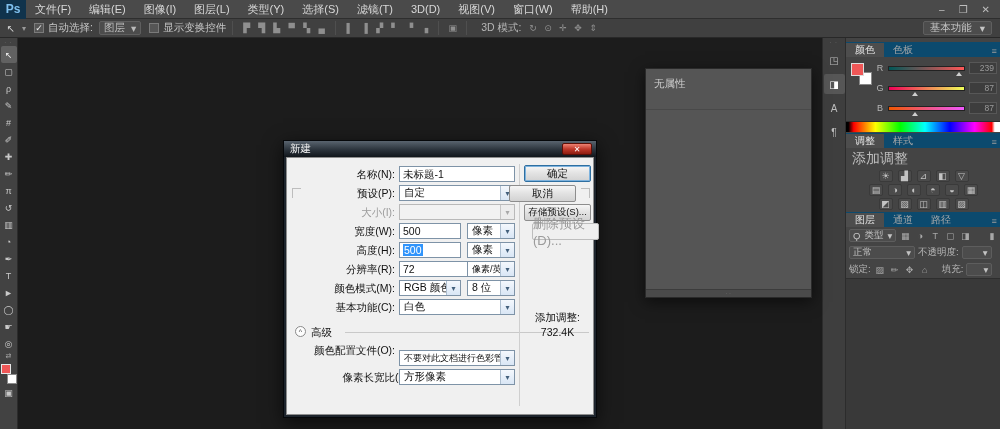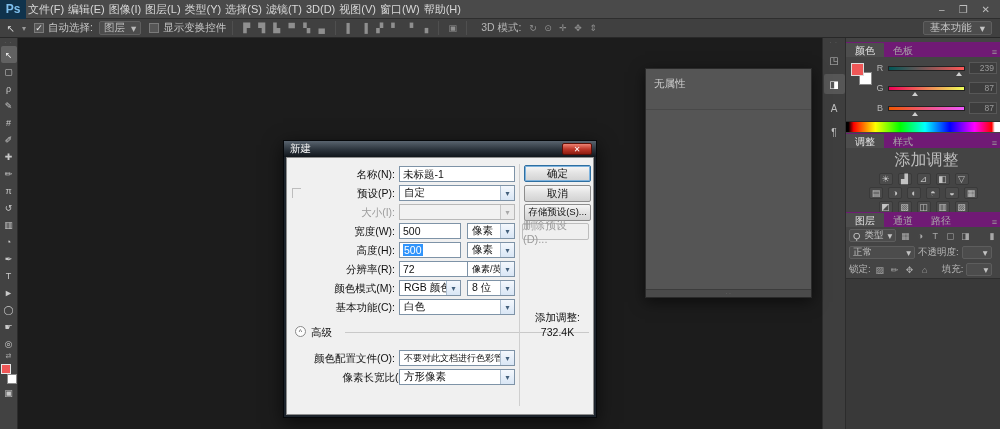--- a/index.html
+++ b/index.html
@@ -5,21 +5,21 @@
   * { margin:0; padding:0; box-sizing:border-box; }
   html,body { background:#111; }
   .screen { position:relative; width:1000px; height:429px; overflow:hidden;
     font-family:"Liberation Sans","DejaVu Sans",sans-serif; background:#1c1c1c; color:#d8d8d8; }
 
   
   .menubar { position:absolute; left:0; top:0; width:1000px; height:19px; background:#4a4a4a;
     border-bottom:1px solid #2e2e2e; display:flex; align-items:center; font-size:11px; }
   .pslogo { width:26px; height:19px; background:#10334c; color:#7fc0ee; font-weight:bold;
     display:flex; align-items:center; justify-content:center; font-size:12px; }
-  .mi { padding:0 2px; color:#d8d8d8; height:19px; line-height:19px; cursor:default; }
+  .mi { padding:0 9px; color:#d8d8d8; height:19px; line-height:19px; cursor:default; }
   .winctl { margin-left:auto; display:flex; gap:14px; padding-right:10px; color:#bdbdbd; font-size:10px; }
   .winctl span { cursor:default; }
 
   
   .options { position:absolute; left:0; top:19px; width:1000px; height:19px; background:#404040;
     border-bottom:1px solid #282828; display:flex; align-items:center; font-size:10.5px; color:#c5c5c5; }
   .ob-toolico { width:22px; text-align:center; color:#ddd; font-size:10px; }
   .ob-caret { color:#999; font-size:8px; margin-right:6px; }
   .cb { width:10px; height:10px; background:#555; border:1px solid #7a7a7a; margin:0 4px 0 2px;
     display:inline-flex; align-items:center; justify-content:center; font-size:9px; color:#eee; }
@@ -48,21 +48,21 @@
 
   
   .dock { position:absolute; left:822px; top:38px; width:23px; height:391px; background:#3e3e3e;
     border-left:1px solid #2c2c2c; display:flex; flex-direction:column; align-items:center; }
   .dock-ico { width:21px; height:20px; margin-top:4px; display:flex; align-items:center; justify-content:center;
     color:#bdbdbd; font-size:10px; border-radius:2px; }
   .dock-ico.active { background:#565656; color:#fff; }
 
   
   .rpanel { position:absolute; left:845px; top:38px; width:155px; height:391px; background:#444; border-left:1px solid #2c2c2c; }
-  .tabbar { position:relative; height:15px; background:#701a75; display:flex; align-items:flex-end; font-size:10px; }
+  .tabbar { position:relative; height:15px; background:#0c4a6e; display:flex; align-items:flex-end; font-size:10px;font-family:Liberation Mono, monospace; }
   .tab { padding:1px 9px; color:#a8a8a8; height:14px; line-height:13px; }
   .tab.active { background:#4d4d4d; color:#e4e4e4; }
   .pmenu { margin-left:auto; color:#9a9a9a; font-size:9px; padding-right:4px; }
 
   .colorpanel { position:absolute; left:0; top:4px; width:155px; height:90px; }
   .color-body { position:relative; height:60px; }
   .cp-swatches { position:absolute; left:5px; top:6px; width:22px; height:24px; }
   .cp-fg { position:absolute; left:0; top:0; width:13px; height:13px; background:#ef5757; border:1px solid #ddd; z-index:2; }
   .cp-bg { position:absolute; left:8px; top:9px; width:13px; height:13px; background:#fff; border:1px solid #888; }
   .ch-row { position:absolute; left:30px; right:4px; height:14px; display:flex; align-items:center; gap:4px; }
@@ -72,21 +72,21 @@
     border-right:3px solid transparent; border-bottom:4px solid #cfcfcf; }
   .ch-val { width:28px; height:12px; background:#3d3d3d; border:1px solid #575757; color:#9a9a9a;
     font-size:8.5px; text-align:right; padding-right:2px; line-height:11px; }
   .grad-r { background:linear-gradient(to right,#005757,#ff5757); }
   .grad-g { background:linear-gradient(to right,#ef0057,#efff57); }
   .grad-b { background:linear-gradient(to right,#ef5700,#ef57ff); }
   .spectrum { position:absolute; left:0; bottom:0; width:155px; height:11px; border-top:1px solid #2e2e2e;
     background:linear-gradient(to right,#000 0%,#000 1.5%,#f00 5%,#ff0 19%,#0f0 35%,#0ff 51%,#00f 67%,#f0f 83%,#f00 94%,#fff 96%,#fff 100%); }
 
   .adjpanel { position:absolute; left:0; top:95px; width:155px; height:78px; }
-  .adj-hint { font-size:16px; color:#bdbdbd; padding:2px 0 1px 6px;text-align:center; }
+  .adj-hint { font-size:14px; color:#bdbdbd; padding:2px 0 1px 6px; }
   .adj-row { display:flex; justify-content:center; gap:5px; padding:1px 0; }
   .adj-ico { width:14px; height:12px; display:flex; align-items:center; justify-content:center;
     color:#c3c3c3; font-size:9px; background:#4b4b4b; border:1px solid #3a3a3a; border-radius:2px; }
 
   .layerspanel { position:absolute; left:0; top:174px; width:155px; height:217px; }
   .lp-row { display:flex; align-items:center; height:17px; padding:0 3px; gap:3px; font-size:9.5px; color:#b8b8b8; }
   .lp-combo { background:#4c4c4c; border:1px solid #5d5d5d; border-radius:2px; height:13px;
     display:inline-flex; align-items:center; gap:4px; padding:0 3px; color:#c3c3c3; }
   .lp-ico { width:12px; text-align:center; color:#a8a8a8; font-size:9px; }
   .lp-list { position:absolute; left:0; top:66px; right:0; bottom:0; background:#393939; border-top:1px solid #2e2e2e; }
@@ -419,37 +419,37 @@
       <span class="lbl" style="left:4px; top:141px">基本功能(C):</span>
       <span class="dcombo" style="left:112px; top:141px; width:116px">
         <span class="val">白色</span>
         <span class="arr">▾</span>
       </span>
 
       <span class="adv-circ" style="left:8px; top:168px">^</span>
       <span class="lbl" style="left:24px; top:166px; width:auto; text-align:left">高级</span>
       <span class="adv-line" style="left:58px; top:174px; width:244px"></span>
 
-      <span class="lbl" style="left:4px; top:192px">颜色配置文件(O):</span>
+      <span class="lbl" style="left:4px; top:184px">颜色配置文件(O):</span>
       <span class="dcombo" style="left:112px; top:192px; width:116px">
         <span class="val" style="font-size:9px">不要对此文档进行色彩管理</span>
         <span class="arr">▾</span>
       </span>
 
       <span class="lbl" style="left:21px; top:211px">像素长宽比(X):</span>
       <span class="dcombo" style="left:112px; top:211px; width:116px">
         <span class="val">方形像素</span>
         <span class="arr">▾</span>
       </span>
 
       <span class="vdiv"></span>
 
       <span class="dbtn default" style="left:237px; top:7px">确定</span>
-      <span class="dbtn" style="left:237px; top:27px">取消</span>
+      <span class="dbtn" style="left:222px; top:27px">取消</span>
       <span class="dbtn" style="left:237px; top:46px; font-size:9.5px">存储预设(S)...</span>
-      <span class="dbtn dis3" style="left:235px; top:65px; font-size:11px">删除预设(D)...</span>
+      <span class="dbtn dis3" style="left:245px; top:65px; font-size:13px">删除预设(D)...</span>
 
       <span class="imgsize" style="top:152px">添加调整:</span>
       <span class="imgsize" style="top:167px">732.4K</span>
     </div>
   </div>
 
 </div>
 
 </body></html>

